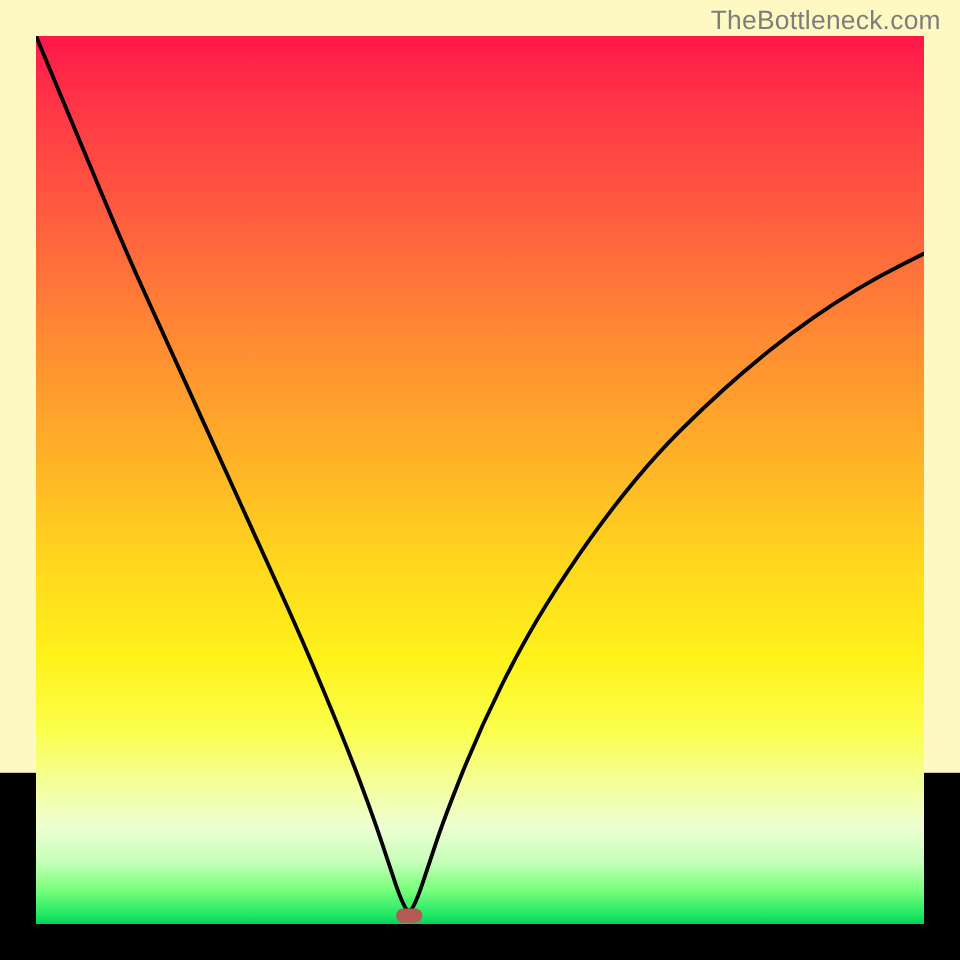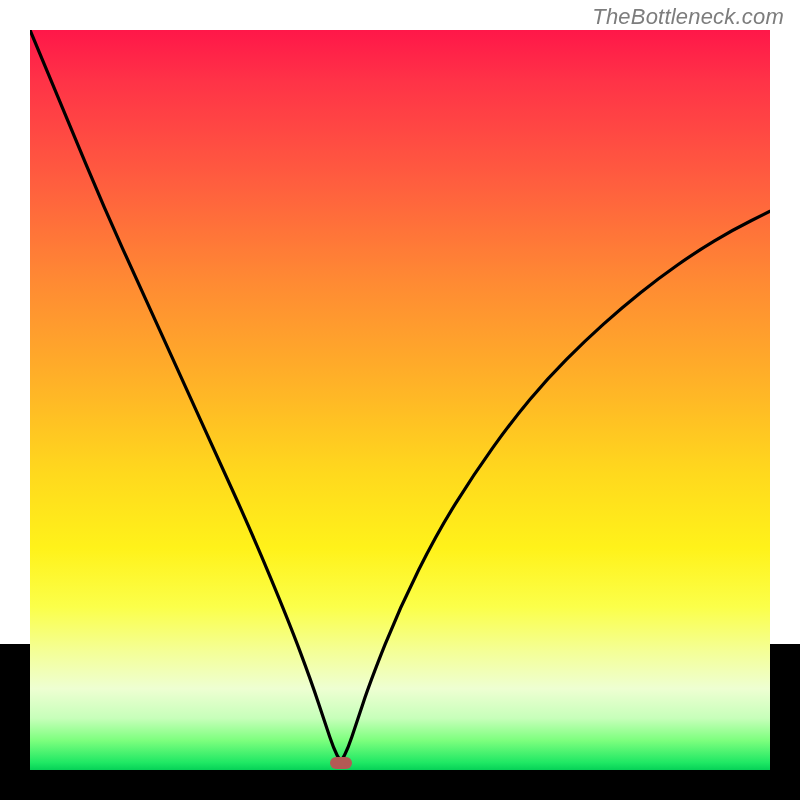--- a/index.html
+++ b/index.html
@@ -10,22 +10,21 @@
     overflow: hidden;
     background: #000;
     font-family: Arial, Helvetica, sans-serif;
   }
   .frame {
     position: absolute;
     left: 0;
     top: 0;
     width: 800px;
     height: 644px;
-    background: #ffffff;
-    font-style: italic;
+    background: #fef9c3;
   }
   .watermark {
     position: absolute;
     top: 4px;
     right: 16px;
     color: #7d7d7d;
     font-size: 22px;
     font-weight: 500;
     letter-spacing: 0.2px;
     z-index: 10;

